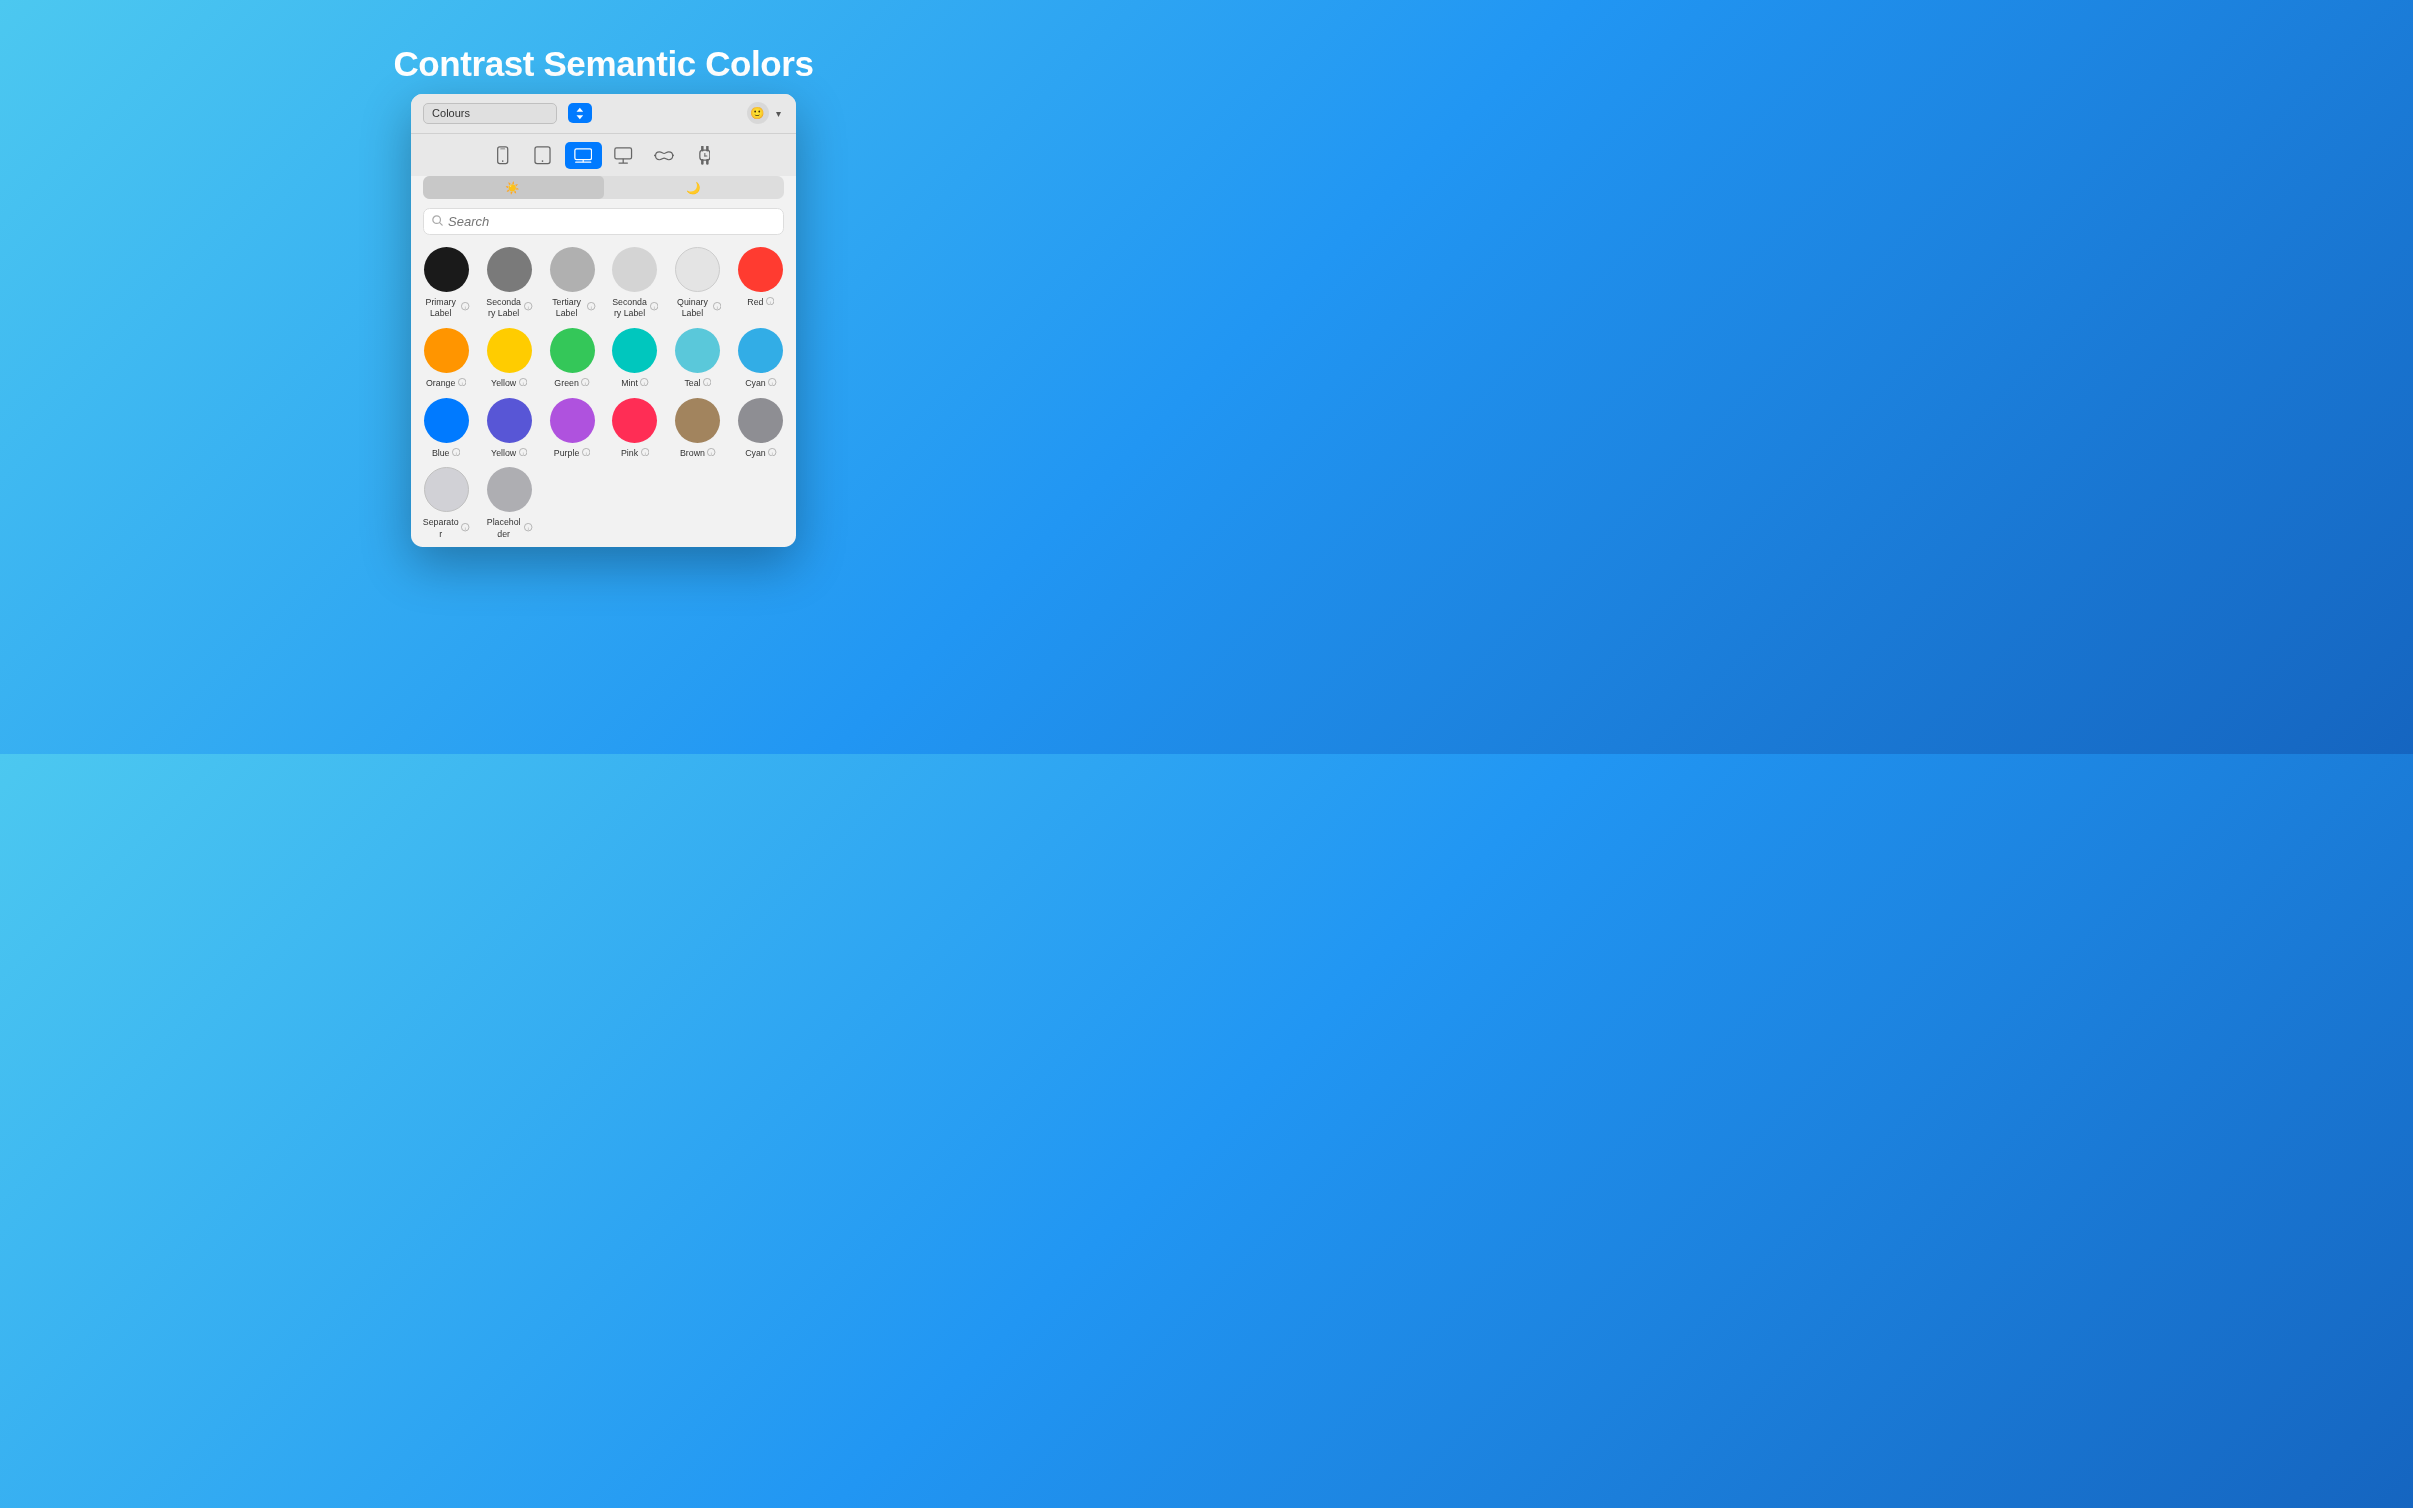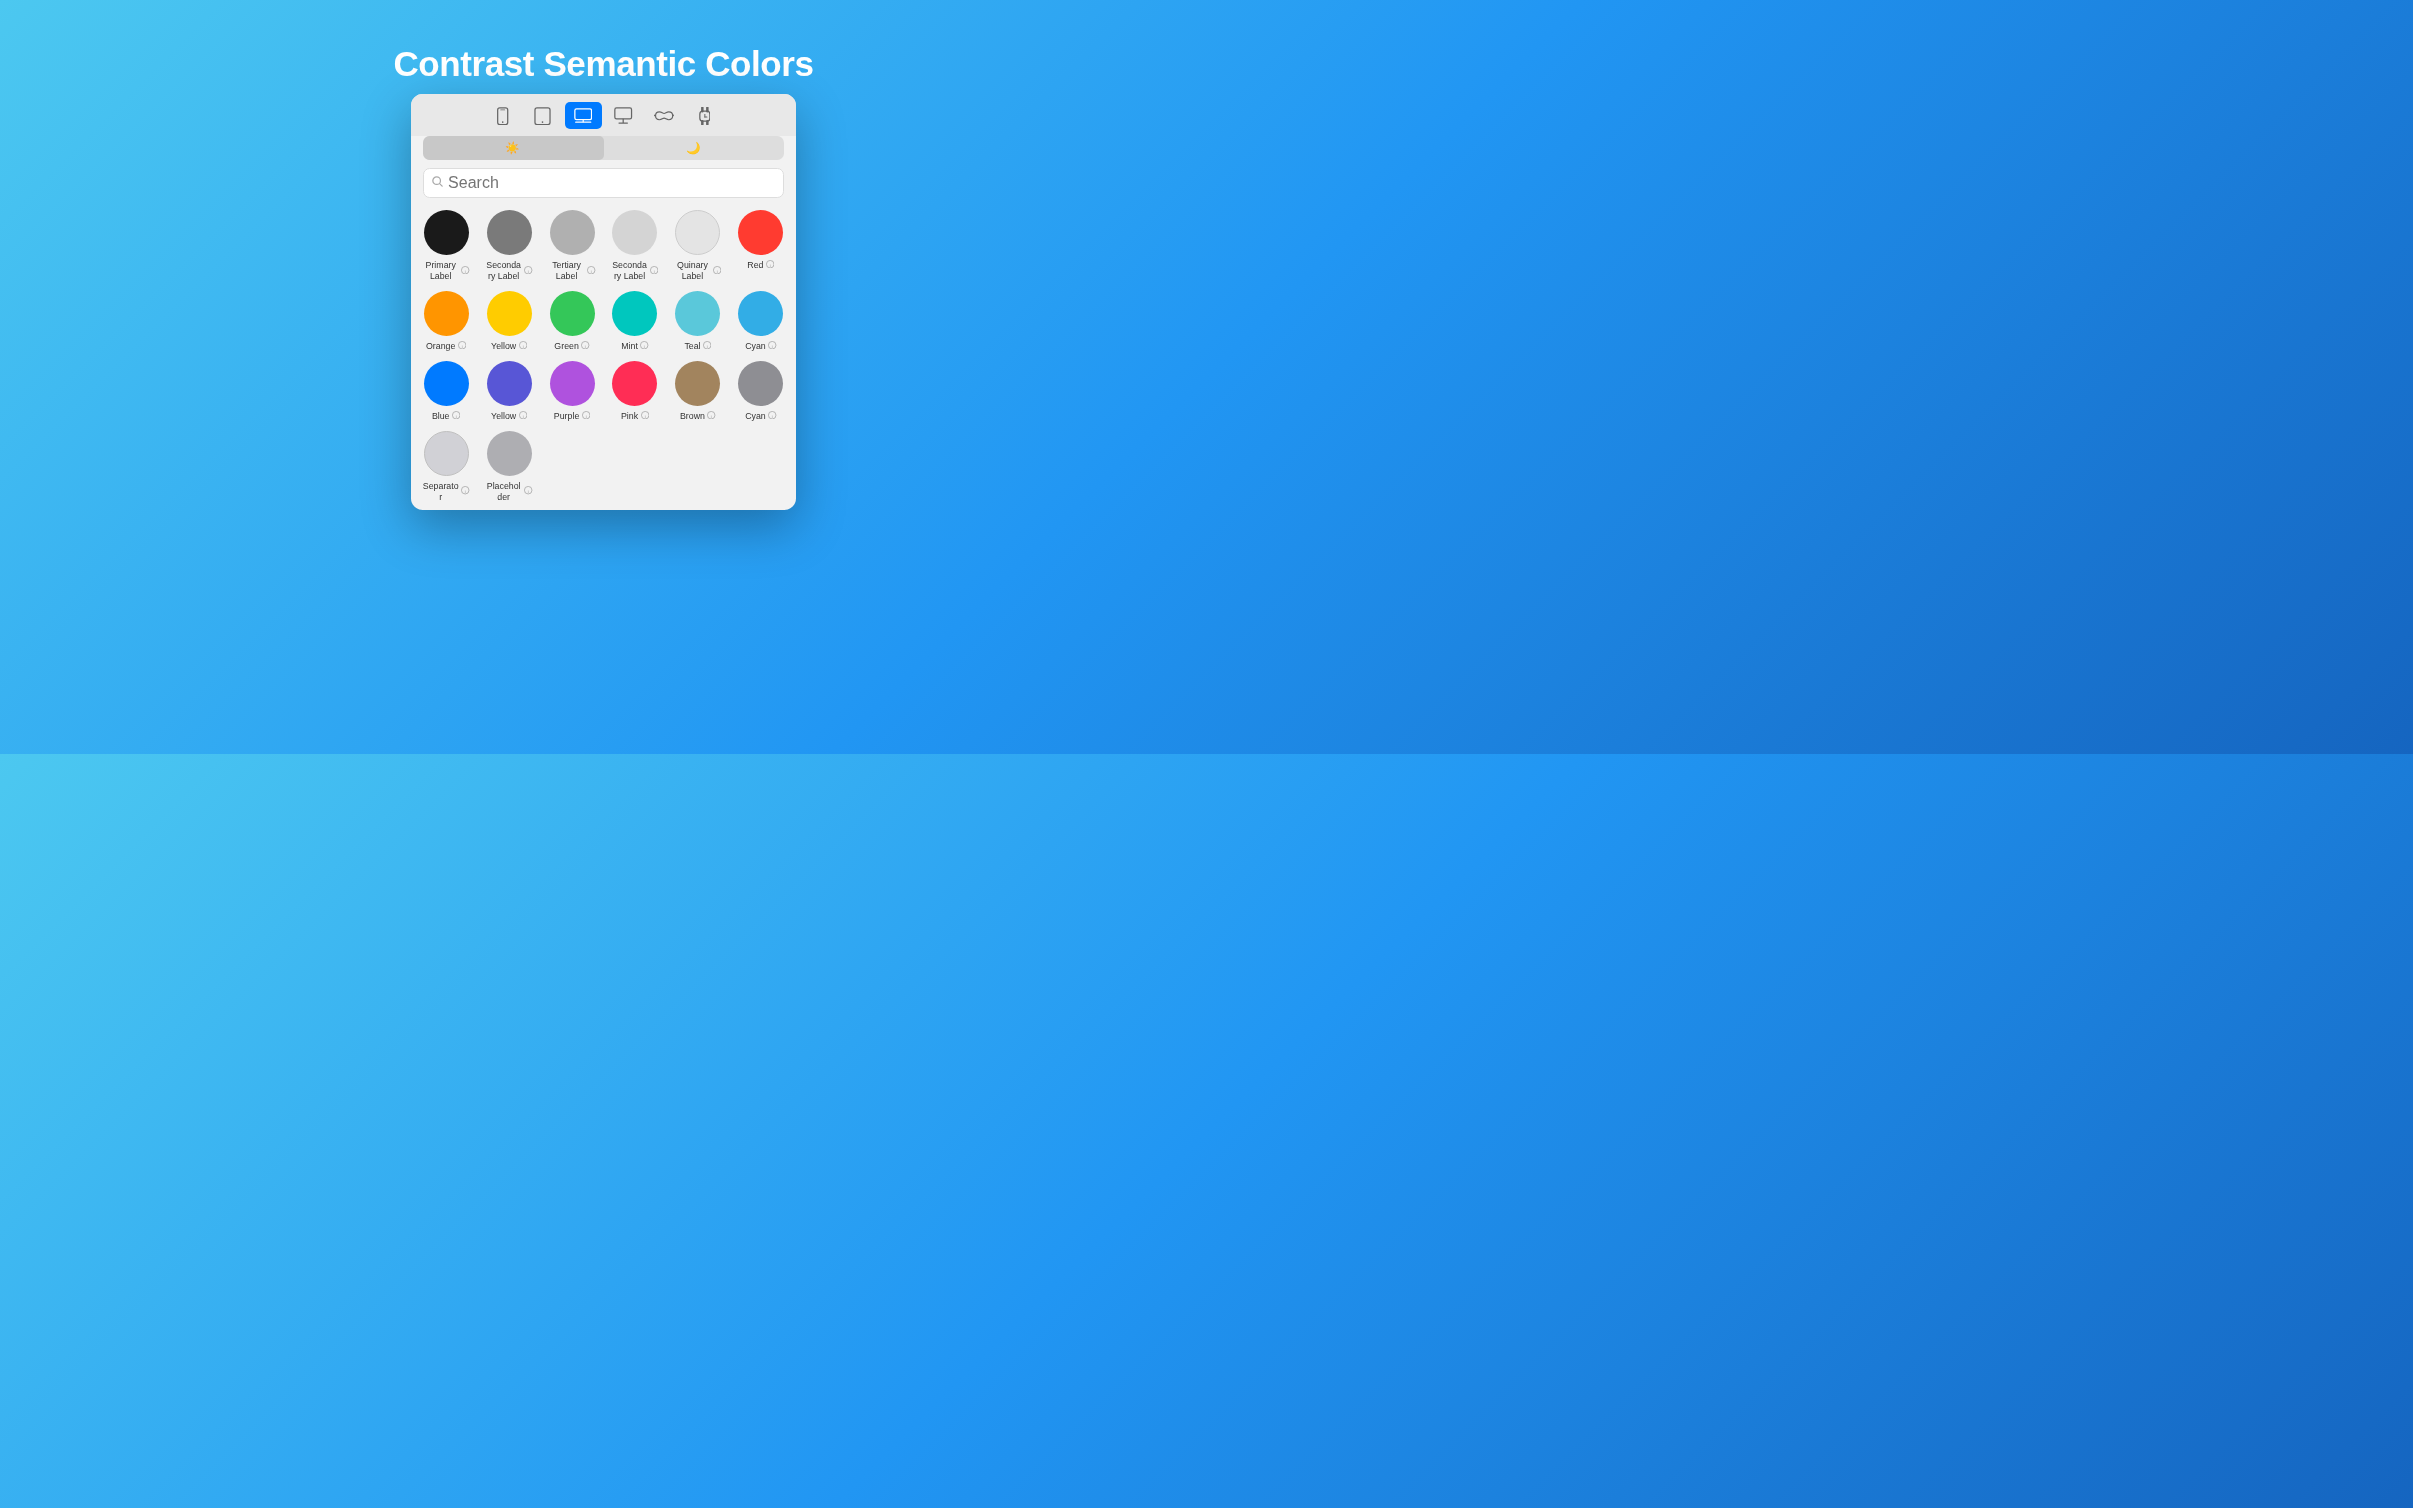--- a/index.html
+++ b/index.html
@@ -191,24 +191,25 @@
 
     .search-icon-svg {
       color: #aaa;
       font-size: 11px;
       flex-shrink: 0;
     }
 
     .search-input {
       border: none;
       background: none;
-      font-size: 16px;
+      font-size: 13px;
       color: #333;
       outline: none;
       width: 100%;
+      font-style: italic;
     }
 
     
     .color-grid {
       display: grid;
       grid-template-columns: repeat(6, 1fr);
       padding: 3.4px 11.7px 0;
       gap: 16px;
       row-gap: 8.4px;
     }
@@ -275,20 +276,44 @@
     .c-separator { background: #d1d1d6; border: 0.8px solid #c0c0c0; }
     .c-placeholder { background: #aeaeb2; }
   </style>
 </head>
 <body>
 
 <h1 class="page-title">Contrast Semantic Colors</h1>
 
 <div class="panel">
 
+  <div class="panel-header">
+    <div class="panel-title-wrapper">
+      <div class="select-wrapper">
+        <select class="panel-title-select">
+          <option>Colours</option>
+        </select>
+      </div>
+
+      <div class="stepper-btn">
+        <svg width="11.7" height="15" viewBox="0 0 14 18" fill="none">
+          <path d="M7 2L11 7H3L7 2Z" fill="white"></path>
+          <path d="M7 16L3 11H11L7 16Z" fill="white"></path>
+        </svg>
+      </div>
+    </div>
+    <div class="header-right">
+      <button class="emoji-btn">
+        <span>🙂</span>
+      </button>
+      <button class="chevron-btn">
+        <span>▾</span>
+      </button>
+    </div>
+  </div>
 
   <div class="device-tabs">
     <button class="device-tab">
       <svg width="13.4" height="18.4" viewBox="0 0 16 22" fill="none">
         <rect x="2" y="1" width="12" height="20" rx="2.5" stroke="#666" stroke-width="1.5" fill="none"></rect>
         <circle cx="8" cy="18" r="1" fill="#666"></circle>
         <rect x="5" y="3" width="6" height="1" rx="0.5" fill="#666"></rect>
       </svg>
     </button>
     <button class="device-tab">

